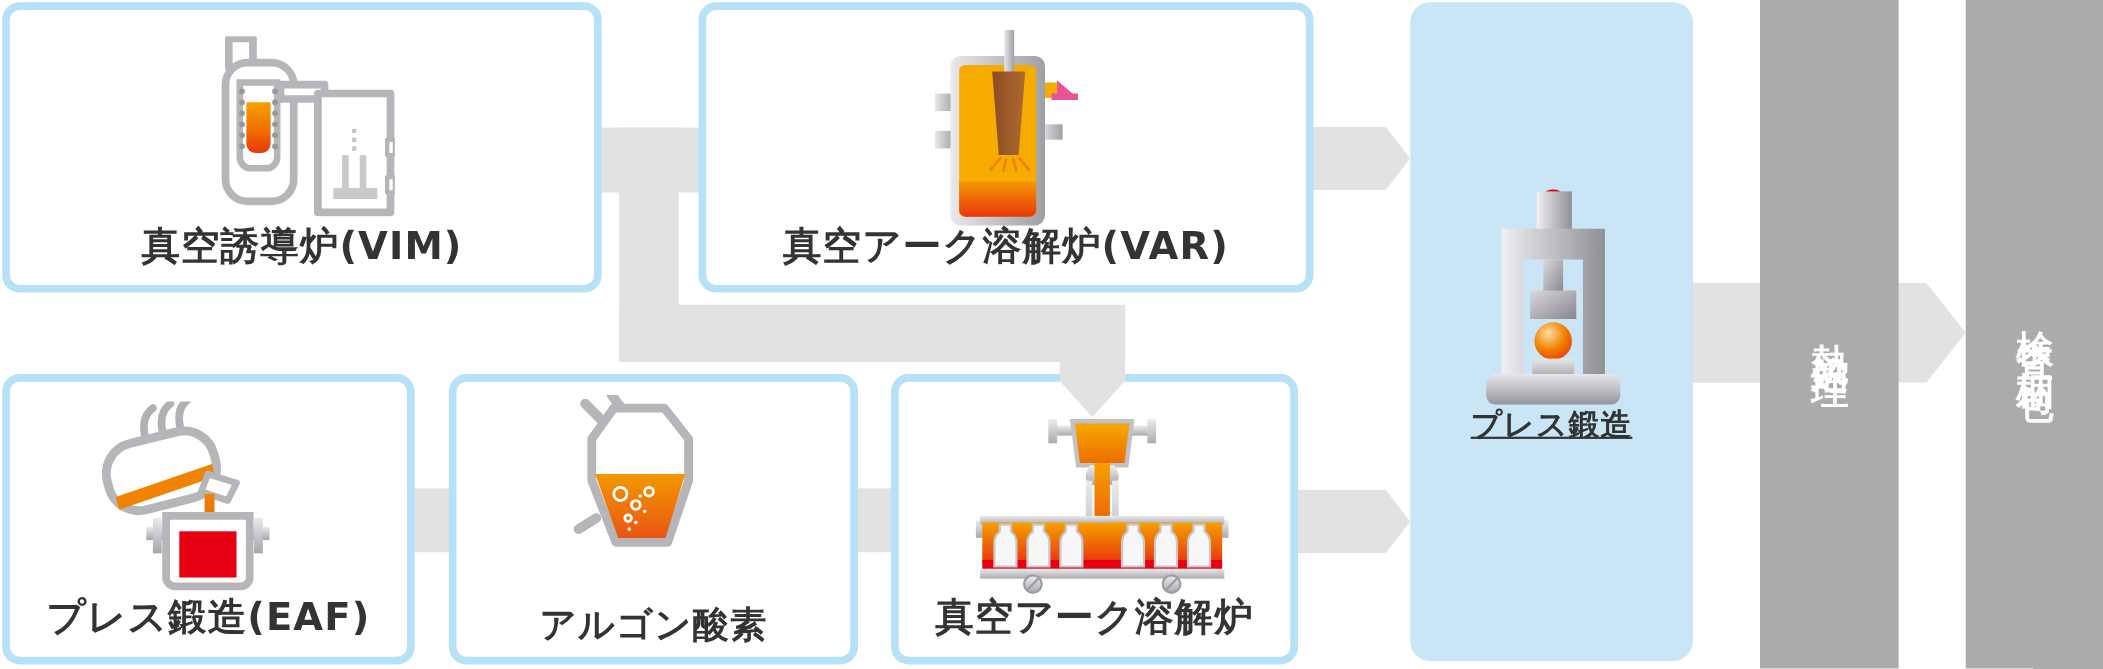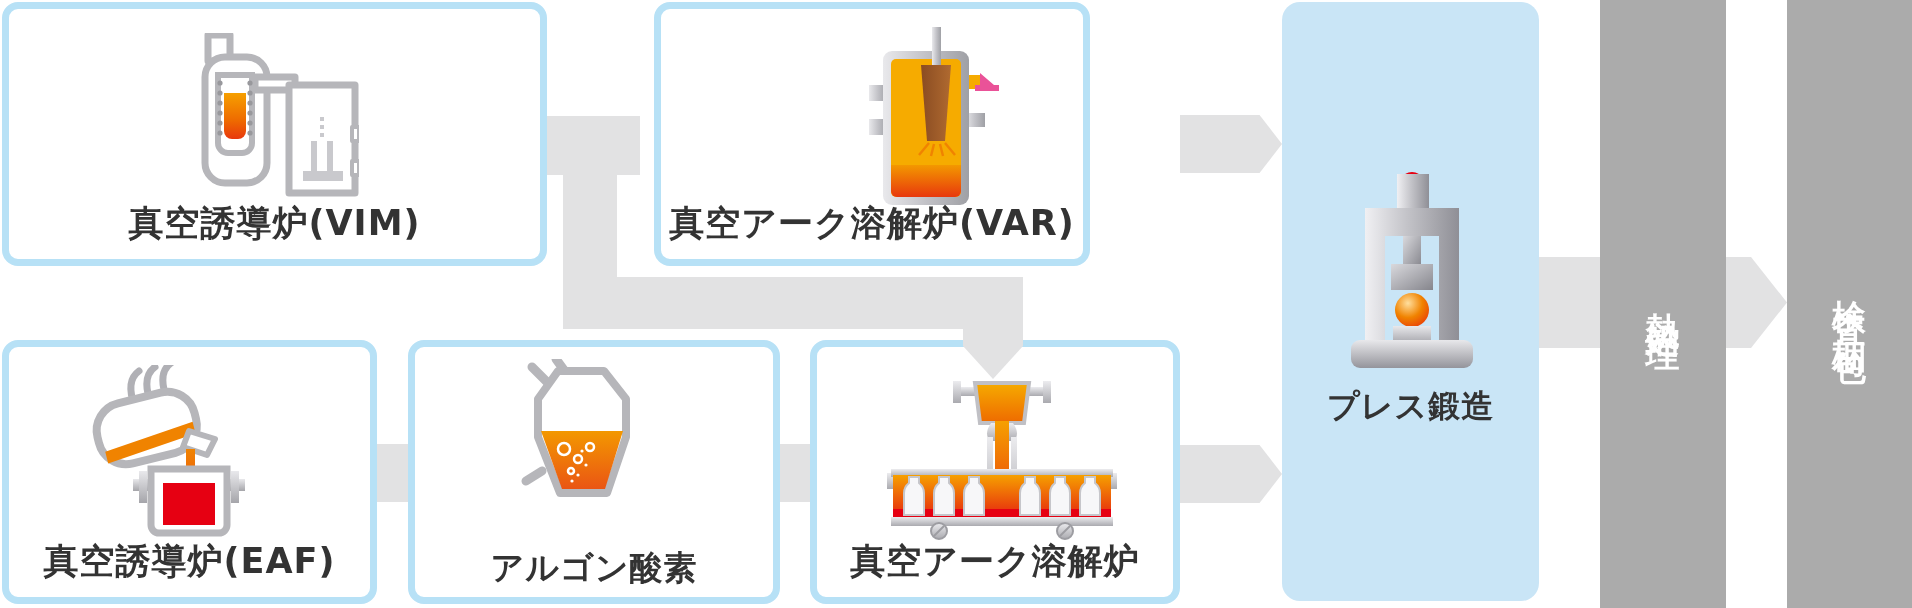--- a/index.html
+++ b/index.html
@@ -23,21 +23,21 @@
   .card .label{
     position:absolute;left:0;right:0;bottom:12px;text-align:center;
     font-size:35px;font-weight:700;color:var(--label-text,#333333);
     letter-spacing:1px;white-space:nowrap;
   }
   .card .label.two-line{bottom:8px;font-size:33px;line-height:1.28;}
   .card .icon{position:absolute;}
   .card.press{
     background:var(--press-bg,#c9e5f6);border:none;border-radius:18px;
   }
-  .card.press .label{bottom:auto;top:383px;font-size:32px;}
+  .card.press .label{bottom:auto;top:365px;font-size:28px;text-decoration:underline;}
   
   .stage-bar{
     position:absolute;top:0;height:608px;background:var(--bar-bg,#ababab);
     z-index:1;display:flex;align-items:center;justify-content:center;
   }
   .stage-bar .vtext{
     writing-mode:vertical-rl;text-orientation:upright;
     font-size:34px;font-weight:700;color:var(--bar-text,#ffffff);
     letter-spacing:13px;line-height:1;
   }
@@ -100,21 +100,21 @@
           <rect x="106" y="138" width="40" height="10"></rect>
           <rect x="114" y="108" width="6" height="30"></rect>
           <rect x="130" y="108" width="6" height="30"></rect>
         </g>
         <line x1="125" y1="84" x2="125" y2="106" stroke="#c9c9cd" stroke-width="4" stroke-dasharray="4 4"></line>
       </svg>
     </div>
     <div class="label">真空誘導炉(VIM)</div>
   </div>
 
-  <div class="card" style="left:654px;top:2px;width:436px;height:264px;">
+  <div class="card" style="left:635px;top:2px;width:559px;height:264px;">
     <div class="icon" style="left:208px;top:18px;width:135px;height:184px;">
       <svg width="135" height="184" viewBox="0 0 135 184">
         <defs>
           <linearGradient id="varSilver" x1="0" y1="0" x2="1" y2="0">
             <stop offset="0" stop-color="#e9e9ec"></stop>
               <stop offset="0.5" stop-color="#c2c2c7"></stop>
               <stop offset="1" stop-color="#9fa0a5"></stop>
           </linearGradient>
           <linearGradient id="varElec" x1="0" y1="0" x2="1" y2="0">
             <stop offset="0" stop-color="#8a4c22"></stop>
@@ -171,21 +171,21 @@
         <path d="M100,66 l26,8 l-8,16 l-24,-8 z" fill="#ffffff" stroke="#b6b6ba" stroke-width="6" stroke-linejoin="round"></path>
         <rect x="97" y="84" width="9" height="46" fill="url(#eafStream)"></rect>
         <rect x="44" y="114" width="20" height="12" fill="url(#eafSilver)"></rect>
         <rect x="50" y="106" width="8" height="32" fill="url(#eafSilver)"></rect>
         <rect x="136" y="114" width="20" height="12" fill="url(#eafSilver)"></rect>
         <rect x="142" y="106" width="8" height="32" fill="url(#eafSilver)"></rect>
         <path d="M62,104 h76 v56 a8 8 0 0 1 -8 8 h-60 a8 8 0 0 1 -8 -8 z" fill="#ffffff" stroke="#b6b6ba" stroke-width="7"></path>
         <rect x="74" y="118" width="52" height="42" fill="#e60012"></rect>
       </svg>
     </div>
-    <div class="label">真空誘導炉(EAF)</div>
+    <div class="label">プレス鍛造(EAF)</div>
   </div>
 
   <div class="card" style="left:408px;top:340px;width:372px;height:264px;">
     <div class="icon" style="left:97px;top:12px;width:140px;height:160px;">
       <svg width="140" height="160" viewBox="0 0 140 160">
         <defs>
           <linearGradient id="aodMelt" x1="0" y1="0" x2="0" y2="1">
             <stop offset="0" stop-color="#f39800"></stop>
               <stop offset="1" stop-color="#ea5514"></stop>
           </linearGradient>

